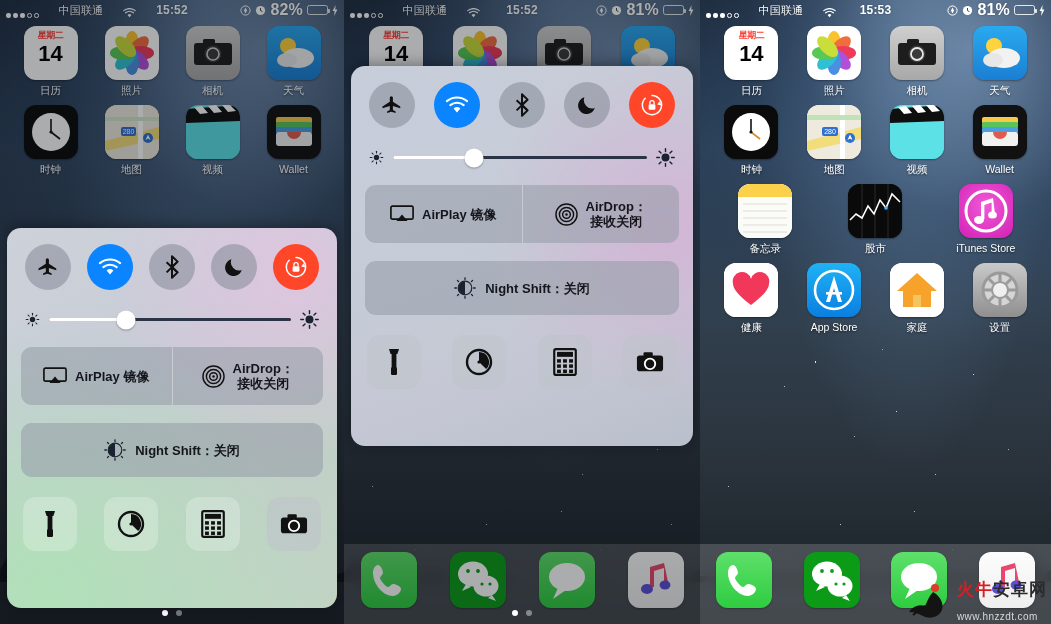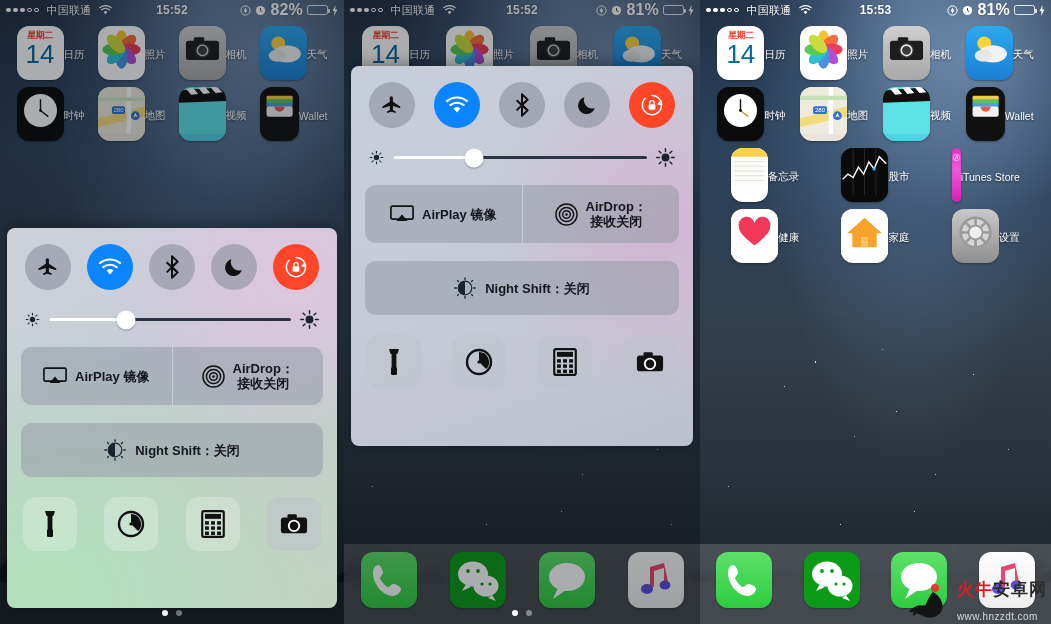--- a/index.html
+++ b/index.html
@@ -42,44 +42,44 @@
   }
   
   .trees { position:absolute; left:0; right:0; bottom:42px; height:70px; pointer-events:none; }
 
   
   .statusbar {
     position:relative; z-index:6; height:20px; color:#fff;
     display:flex; align-items:center; padding:0 6px; font-size:11px;
     letter-spacing:.2px; text-shadow:0 0 2px rgba(0,0,0,.35);
   }
-  .sb-left { display:flex; align-items:center; gap:8px; }
+  .sb-left { display:flex; align-items:flex-end; gap:20px; }
   .dots { display:flex; gap:2.5px; align-items:center; }
   .dots i { width:4.5px; height:4.5px; border-radius:50%; background:#fff; display:block; }
   .dots i.hollow { background:transparent; border:1px solid #fff; width:4.5px; height:4.5px; }
   .carrier { font-size:11px; }
   .sb-center { position:absolute; left:0; right:0; text-align:center; font-size:12px; font-weight:bold; }
   .sb-right { margin-left:auto; display:flex; align-items:center; gap:4px; position:relative; z-index:2; }
   .batt-num { font-size:16px; font-weight:bold; }
   .batt { width:21px; height:10px; border:1px solid rgba(255,255,255,.85); border-radius:2.5px; position:relative; padding:1px; }
   .batt .fill { height:100%; background:#4cd964; border-radius:1px; }
   .batt::after { content:""; position:absolute; right:-3px; top:3px; width:2px; height:4px; background:rgba(255,255,255,.85); border-radius:0 1px 1px 0; }
 
   
   .grid { position:relative; z-index:3; padding:6px 10px 0; }
   .row { display:flex; justify-content:space-around; margin-bottom:7px; }
-  .app { width:68px; display:flex; flex-direction:row; align-items:center; }
+  .app { width:68px; display:flex; flex-direction:column; align-items:center; }
   .icon { width:54px; height:54px; border-radius:12px; overflow:hidden; position:relative;
           box-shadow:0 1px 2px rgba(0,0,0,.35); }
   .app .lbl { margin-top:4px; font-size:10.5px; color:#fff; text-shadow:0 1px 2px rgba(0,0,0,.6); white-space:nowrap; }
 
   
   .ic-cal { background:#fff; display:flex; flex-direction:column; align-items:center; }
   .ic-cal .dow { color:#ff3b30; font-size:9px; font-weight:bold; margin-top:3px; letter-spacing:-.5px;}
-  .ic-cal .day { color:#0369a1; font-size:26px; line-height:26px; font-weight:400; margin-top:-1px;}
+  .ic-cal .day { color:#000000; font-size:22px; line-height:26px; font-weight:700; margin-top:-1px;}
   .ic-photos { background:#fff; }
   .ic-cam { background:linear-gradient(180deg,#cfcfcf,#a8a8a8); }
   .ic-weather { background:linear-gradient(180deg,#2aa9ef,#1a7fd4); }
   .ic-clock { background:#0b0b0b; }
   .ic-maps { background:#eae6dd; }
   .ic-video { background:linear-gradient(180deg,#5ae0d8,#4fd1e6); }
   .ic-wallet { background:#111; }
   .ic-notes { background:#fff; }
   .ic-remind { background:#fff; }
   .ic-stocks { background:#0a0a0a; }
@@ -99,21 +99,21 @@
   .ic-wechat { background:#0b9b17; }
   .ic-msg { background:linear-gradient(180deg,#5ee06a,#2ecc40); }
   .ic-music { background:linear-gradient(180deg,#fdfdfd,#eeeeee); }
 
   .pagedots { position:absolute; left:0; right:0; bottom:8px; z-index:7; display:flex; justify-content:center; gap:8px; }
   .pagedots i { width:6px; height:6px; border-radius:50%; background:rgba(255,255,255,.42); }
   .pagedots i.on { background:#fff; }
 
   
   .cc {
-    position:absolute; left:7px; right:7px; border-radius:8px; z-index:8;
+    position:absolute; left:7px; right:7px; border-radius:14px; z-index:8;
     padding:14px 14px 17px; color:#0d0d12;
     box-shadow:0 -2px 14px rgba(0,0,0,.35);
   }
   .cc-dim { position:absolute; inset:0; z-index:7; background:rgba(10,12,18,0.34); }
 
   .cc1 { bottom:16px; top:228px;
     background:
       radial-gradient(circle at 86% 12%, rgba(226,196,225,0.85) 0%, rgba(210,212,222,0) 42%),
       radial-gradient(circle at 12% 96%, rgba(176,226,184,0.95) 0%, rgba(200,215,205,0) 58%),
       linear-gradient(150deg,#cdd2da 0%, #c7ccd6 38%, #c2cfc9 62%, #c0d4c3 100%);
@@ -936,20 +936,30 @@
         <div class="app">
           <div class="icon ic-health">
             <svg viewBox="0 0 54 54">
               <rect width="54" height="54" fill="#fff"></rect>
               <path d="M27 42 C14 32 9 26 9 20.5 A8.5 8.5 0 0 1 27 16 A8.5 8.5 0 0 1 45 20.5 C45 26 40 32 27 42 Z" fill="#f2385a"></path>
             </svg>
           </div>
           <div class="lbl">健康</div>
         </div>
         <div class="app">
+          <div class="icon ic-appstore">
+            <svg viewBox="0 0 54 54">
+              <circle cx="27" cy="27" r="19" fill="none" stroke="#fff" stroke-width="2.6"></circle>
+              <path d="M27 13 L35 39 H31 L27 25 L23 39 H19 Z" fill="#fff"></path>
+              <rect x="19" y="29" width="16" height="2.6" fill="#fff"></rect>
+            </svg>
+          </div>
+          <div class="lbl">App Store</div>
+        </div>
+        <div class="app">
           <div class="icon ic-home">
             <svg viewBox="0 0 54 54">
               <rect width="54" height="54" fill="#fff"></rect>
               <path d="M27 10 L47 28 H41 V44 H13 V28 H7 Z" fill="#f7a32b"></path>
               <rect x="23" y="32" width="8" height="12" fill="#f5c45e"></rect>
             </svg>
           </div>
           <div class="lbl">家庭</div>
         </div>
         <div class="app">

